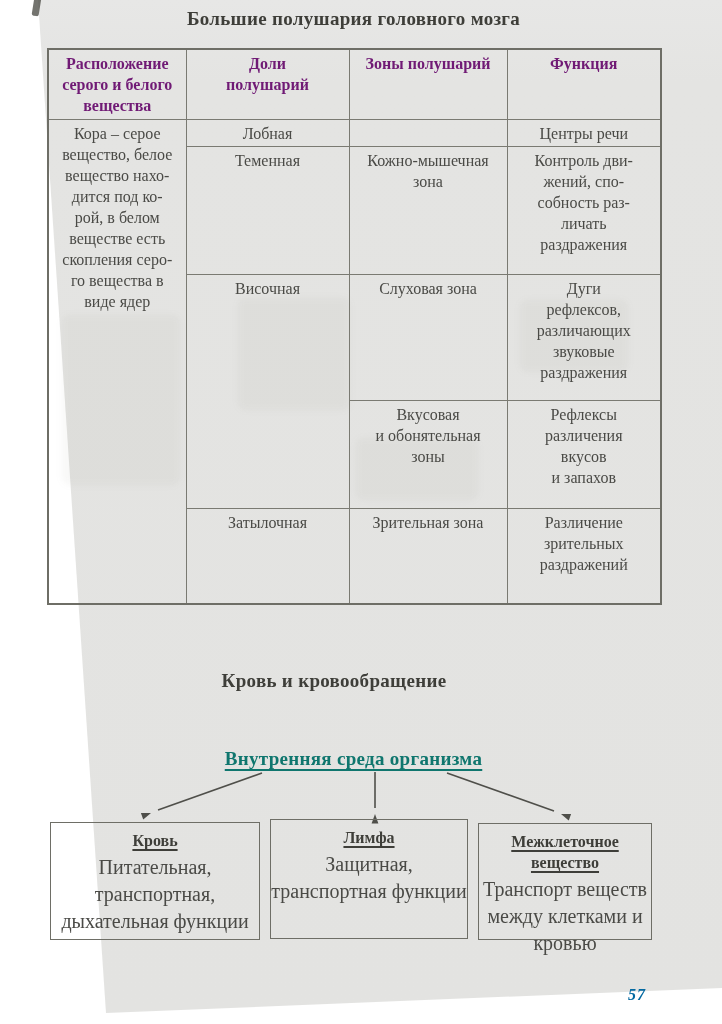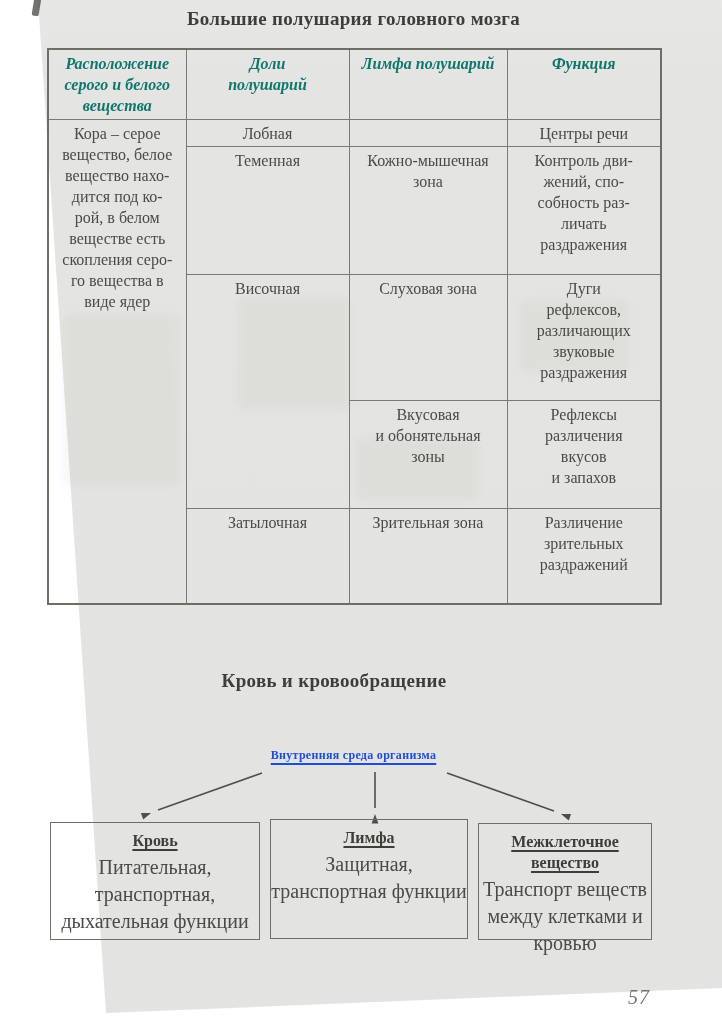--- a/index.html
+++ b/index.html
@@ -33,36 +33,36 @@
     border-collapse:collapse;table-layout:fixed;
     border:2px solid #6e6e66;
   }
   table.brain td{
     border:1px solid #7a7a72;
     vertical-align:top;text-align:center;
     font-size:16px;line-height:1.32;
     padding:3px 2px 2px 2px;
     white-space:pre-line;
   }
-  td.th{font-weight:bold;color:#0f766e;padding-top:5px;font-style:italic;}
+  td.th{font-weight:bold;color:#701a75;padding-top:5px;}
   tr.hdr{height:70px;}
   tr.r1{height:25px;}
   tr.r2{height:128px;}
   tr.r3{height:126px;}
   tr.r4{height:108px;}
   tr.r5{height:96px;}
 
   .section-heading{
     position:absolute;left:40px;top:666px;width:580px;margin:4px;
     font-size:19px;font-weight:bold;text-align:center;color:#3e3e39;
     letter-spacing:.3px;
   }
   .root-node{
     position:absolute;left:47px;top:748px;width:613px;
-    font-size:12px;font-weight:bold;text-align:center;color:#1d4ed8;
+    font-size:19px;font-weight:bold;text-align:center;color:#0f766e;
     text-decoration:underline;text-underline-offset:4px;text-decoration-thickness:1.5px;
     letter-spacing:.3px;
   }
   svg.arrows{position:absolute;left:0;top:0;width:722px;height:1024px;pointer-events:none;}
   svg.arrows line{stroke:#4f4f4a;stroke-width:1.6;}
   svg.arrows polygon{fill:#4f4f4a;}
 
   .dbox{
     position:absolute;border:1.5px solid #6e6e66;
     text-align:center;padding-top:8px;box-sizing:border-box;
@@ -70,22 +70,22 @@
   .box1{left:50px;top:822px;width:210px;height:118px;}
   .box2{left:270px;top:819px;width:198px;height:120px;}
   .box3{left:478px;top:823px;width:174px;height:117px;}
   .box-title{
     font-size:16px;font-weight:bold;color:#3e3e39;
     text-decoration:underline;text-underline-offset:3px;text-decoration-thickness:1.5px;
     white-space:pre-line;line-height:1.3;
   }
   .box-body{font-size:20px;line-height:1.35;white-space:pre-line;margin-top:2px;}
   .page-number{
-    position:absolute;left:628px;top:986px;font-size:20px;color:#737373;
-    font-style:italic;letter-spacing:1px;
+    position:absolute;left:628px;top:986px;font-size:16px;color:#0369a1;
+    font-style:italic;letter-spacing:1px;font-weight:bold;
   }
 </style>
 </head>
 <body>
 
 <div class="canvas">
   <div class="paper"></div>
   <div class="smudge"></div>
   <div class="artifact a1"></div>
   <div class="artifact a2"></div>
@@ -101,21 +101,21 @@
         <col style="width:158px">
         <col style="width:154px">
     </colgroup>
     <tbody>
       <tr class="hdr">
         <td class="th">Расположение
 серого и белого
 вещества</td>
         <td class="th">Доли
 полушарий</td>
-        <td class="th">Лимфа полушарий</td>
+        <td class="th">Зоны полушарий</td>
         <td class="th">Функция</td>
       </tr>
       <tr class="r1">
         <td rowspan="5">Кора – серое
 вещество, белое
 вещество нахо-
 дится под ко-
 рой, в белом
 веществе есть
 скопления серо-

